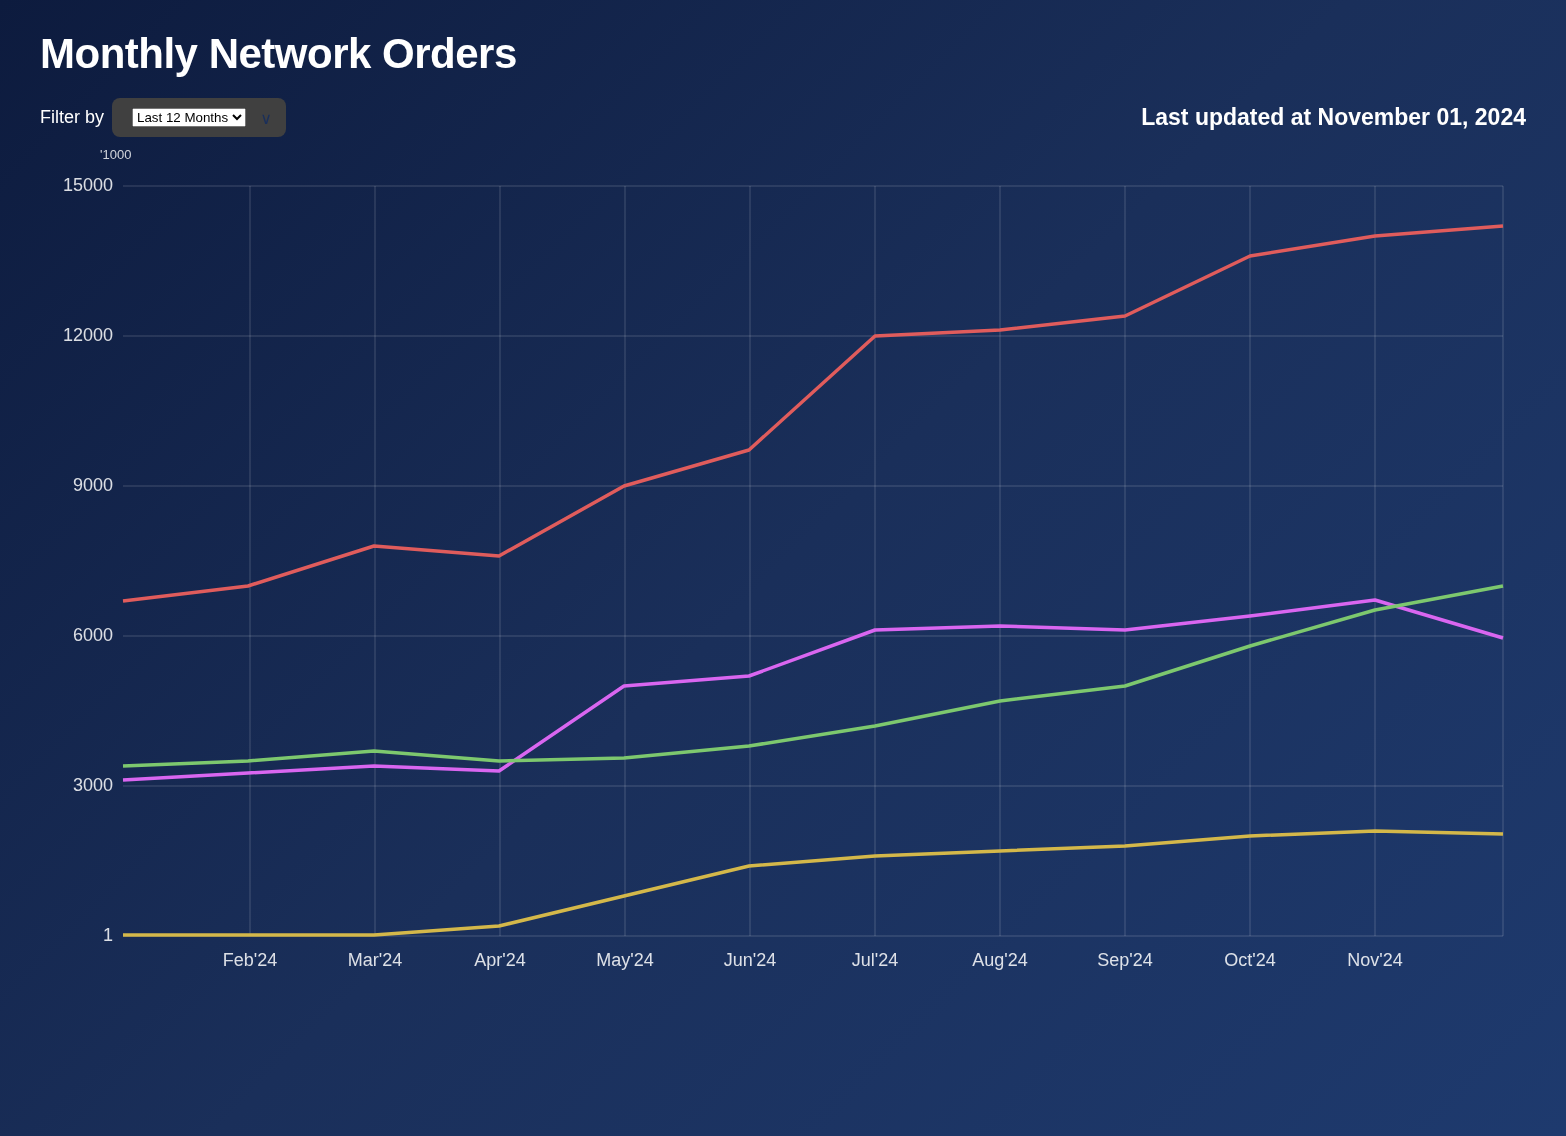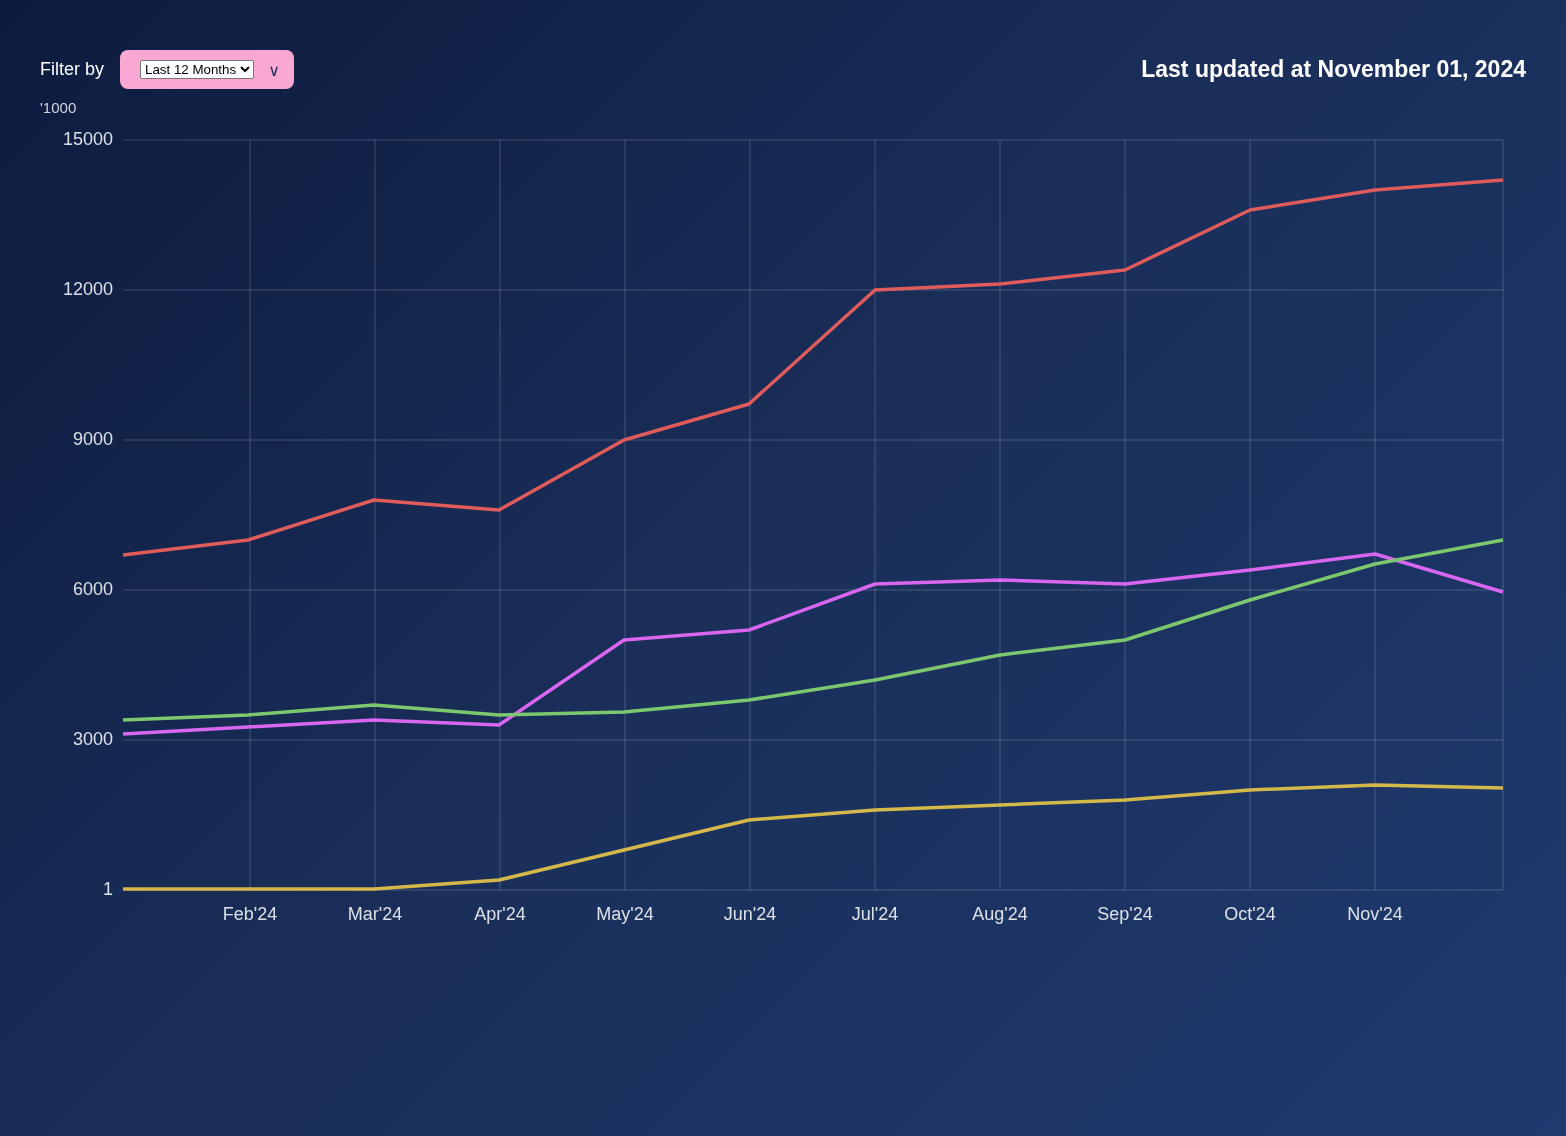--- a/index.html
+++ b/index.html
@@ -46,29 +46,29 @@
     }
     .filter-row {
       display: flex;
       align-items: center;
       justify-content: space-between;
       margin-bottom: 10px;
     }
     .filter-left {
       display: flex;
       align-items: center;
-      gap: 16px;
+      gap: 8px;
     }
     .filter-label {
       font-size: 18px;
       color: white;
     }
     .filter-select-wrapper {
       position: relative;
-      background: #f9a8d4;
+      background: #404040;
       border-radius: 8px;
       padding: 10px 40px 10px 20px;
     }
     .filter-select-wrapper::after {
       content: '∨';
       position: absolute;
       right: 14px;
       top: 50%;
       transform: translateY(-50%);
       color: #1a2f5a;
@@ -78,43 +78,45 @@
     .last-updated {
       font-size: 23px;
       color: white;
       font-weight: 600;
     }
     .chart-area {
       position: relative;
       margin-top: 10px;
     }
     .y-label {
-      font-size: 15px;
+      font-size: 13px;
       color: rgba(255,255,255,0.8);
       margin-bottom: 4px;
+      margin-left: 60px;
     }
     .chart-container {
       position: relative;
       width: 100%;
       height: 820px;
     }
     .chart-svg {
       width: 100%;
       height: 100%;
     }
     .axis-text {
       fill: rgba(255,255,255,0.85);
       font-size: 18px;
       font-weight: 500;
     }
   </style>
 </head>
 <body>
 
 <div class="header">
+  <h1 class="title">Monthly Network Orders</h1>
 </div>
 
 <div class="filter-row">
   <div class="filter-left">
     <span class="filter-label">Filter by</span>
     <div class="filter-select-wrapper">
       <select>
         <option>Last 12 Months</option>
         <option>Last 6 Months</option>
         <option>Last 3 Months</option>

